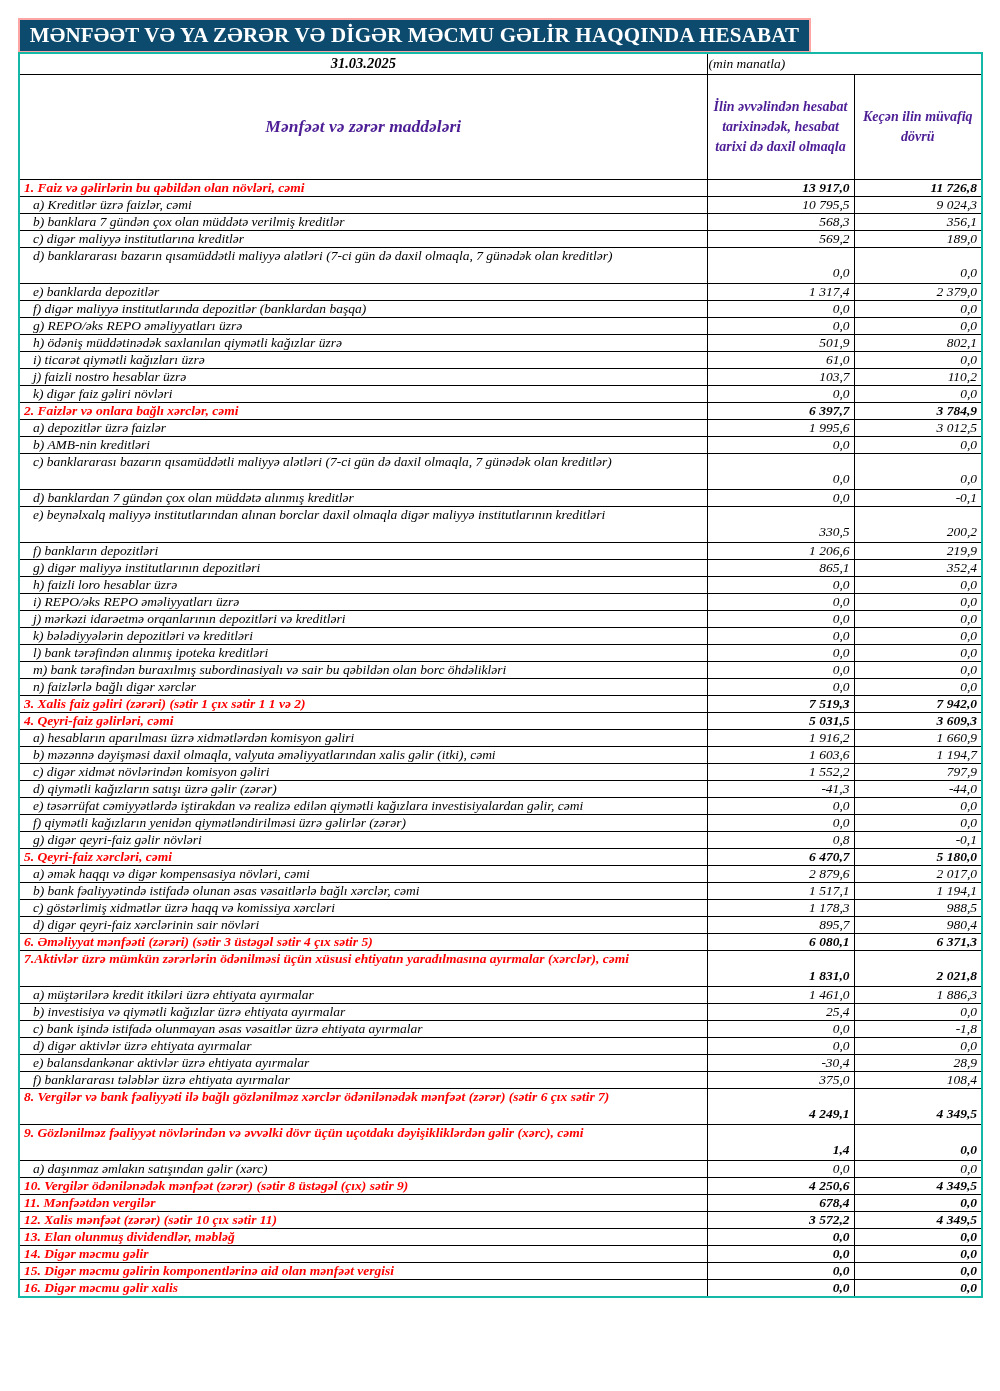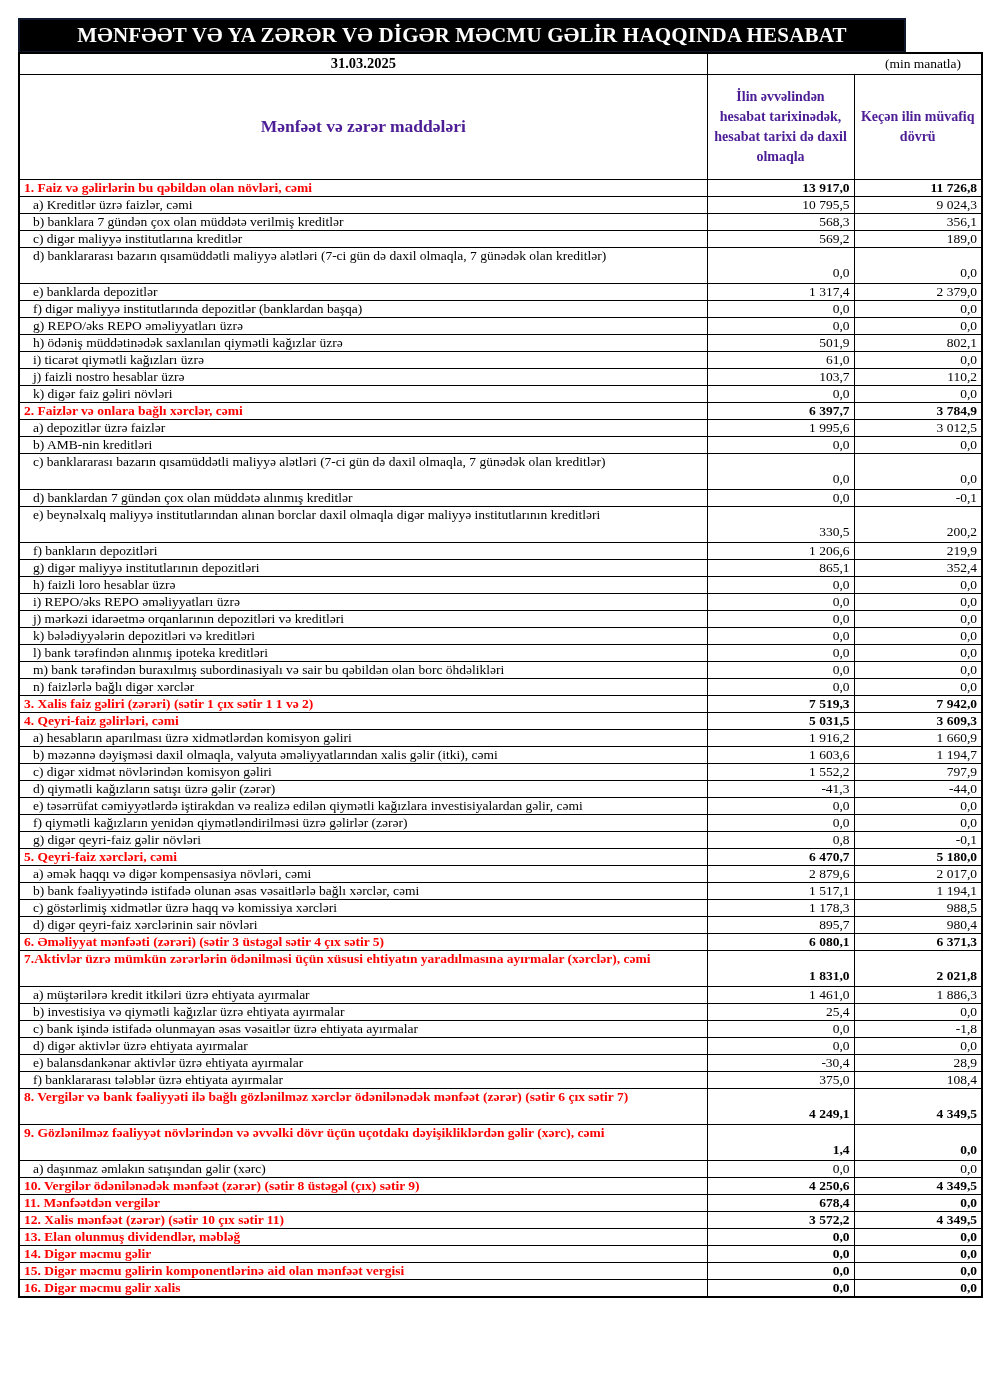--- a/index.html
+++ b/index.html
@@ -1,26 +1,26 @@
 <!DOCTYPE html>
 <html lang="az"><head>
 <meta charset="utf-8">
 <style>
   html,body{margin:0;padding:0;background:#ffffff;}
   body{width:1000px;height:1391px;position:relative;font-family:"Liberation Serif", serif;color:#000;}
   .page{position:absolute;left:18px;top:18px;width:963px;}
-  .banner{box-sizing:border-box;width:888px;height:35px;background:#000000;border:2px solid #0f172a;
+  .banner{box-sizing:border-box;width:793px;height:35px;background:#0c4a6e;border:2px solid #fca5a5;
           display:flex;align-items:center;justify-content:center;}
   .banner span{color:#ffffff;font-weight:bold;font-size:21px;white-space:nowrap;letter-spacing:.2px;}
-  table{border-collapse:collapse;table-layout:fixed;width:963px;border:2px solid #000000;margin-top:-1px;}
+  table{border-collapse:collapse;table-layout:fixed;width:963px;border:2px solid #14b8a6;margin-top:-1px;font-style:italic;}
   col.c-label{width:688px;} col.c-v1{width:147px;} col.c-v2{width:128px;}
   td,th{border:1px solid #000;box-sizing:border-box;overflow:hidden;}
   
   .date-cell{height:21px;text-align:center;font-weight:bold;font-size:14.5px;}
-  .unit-cell{text-align:right;font-size:13.5px;padding-right:20px;font-weight:normal;}
+  .unit-cell{text-align:left;font-size:13.5px;padding-right:20px;font-weight:normal;}
   
   .hdr-row th{height:105px;color:#4c1d95;font-weight:bold;vertical-align:middle;text-align:center;background:#fff;}
   .items-hdr{font-size:17.5px;}
   .col-hdr{font-size:14px;line-height:20px;padding:0 6px;}
   
   tbody td{font-size:13.5px;line-height:16px;vertical-align:middle;}
   tbody tr{height:17px;}
   td.lbl{padding:0 3px 0 4px;text-align:left;}
   tr.sub td.lbl{padding-left:13px;}
   td.val{text-align:right;padding:0 4px 0 2px;}

